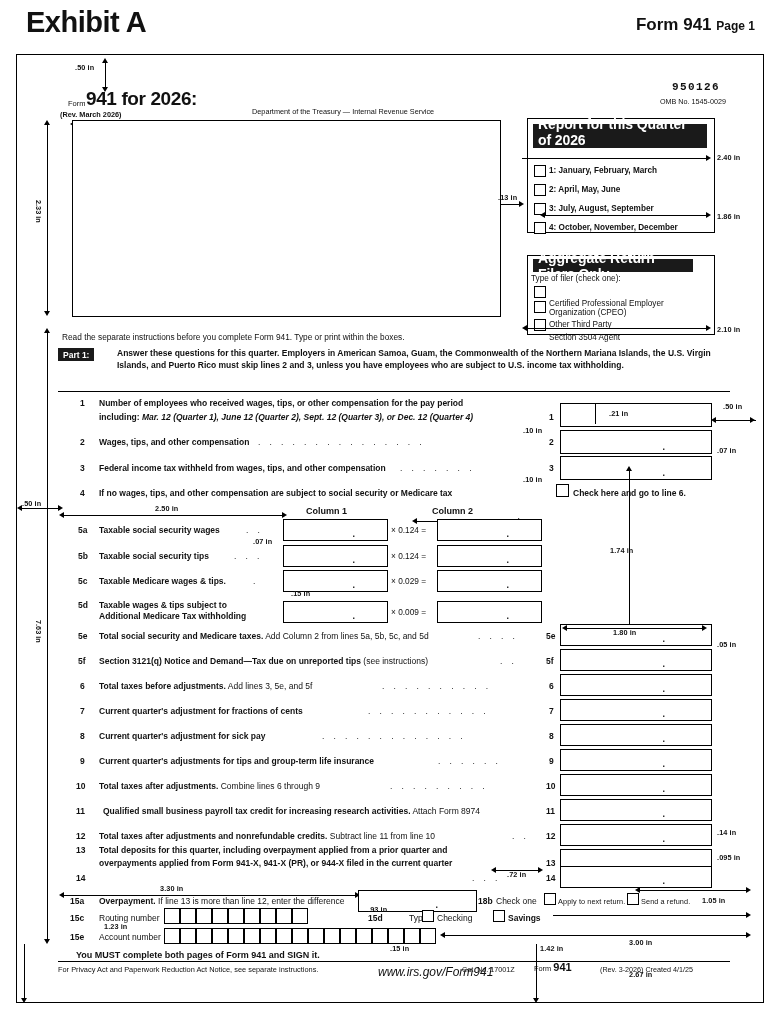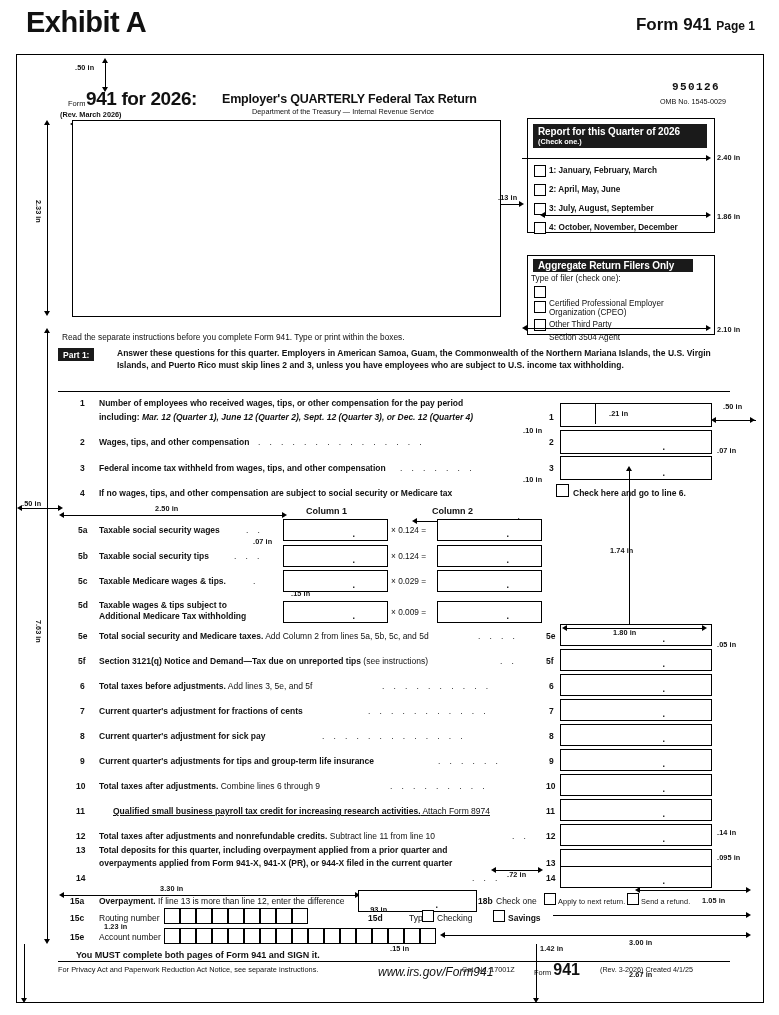--- a/index.html
+++ b/index.html
@@ -66,21 +66,21 @@
   .fbox{position:absolute;border:1.2px solid #000;background:#fff;}
   .cellbox{position:absolute;border:1.2px solid #000;width:15px;height:15px;background:#fff;}
 
   
   .panel{position:absolute;border:1.3px solid #000;background:#fff;}
   .panel-hd{
     position:absolute;background:#1a1a1a;color:#fff;font-weight:bold;
     display:flex;flex-direction:column;justify-content:center;
     padding:2px 5px;box-sizing:border-box;
   }
-  .panel-hd .h1{font-size:10px;letter-spacing:-0.1px;}
+  .panel-hd .h1{font-size:14px;letter-spacing:-0.1px;}
   .panel-hd .h2{font-size:7.3px;}
   .chk{position:absolute;border:1.3px solid #000;width:10px;height:10px;background:#fff;}
   .chklbl{position:absolute;font-size:8.2px;font-weight:bold;white-space:nowrap;}
   .chklbl-n{position:absolute;font-size:8.2px;white-space:nowrap;}
 
   
   .readline{position:absolute;left:62px;top:332px;font-size:8.3px;}
   .part-tag{
     position:absolute;left:58px;top:348px;background:#1a1a1a;color:#fff;
     font-size:8.5px;font-weight:bold;padding:1.5px 5px;
@@ -96,21 +96,21 @@
   .amt{position:absolute;border:1.3px solid #000;background:#fff;}
   .amt .dot{position:absolute;right:46px;bottom:3px;font-size:9px;font-weight:bold;line-height:5px;}
   .colhd{position:absolute;font-size:9px;font-weight:bold;}
   .mult{position:absolute;font-size:8.3px;}
 
   .foot-must{position:absolute;left:76px;top:950px;font-size:9px;font-weight:bold;}
   .foot-l{position:absolute;left:58px;top:965px;font-size:7.4px;}
   .foot-www{position:absolute;left:378px;top:965px;font-size:12px;font-style:italic;}
   .foot-cat{position:absolute;left:462px;top:965px;font-size:7.2px;}
   .foot-941{position:absolute;left:534px;top:961px;font-size:7.4px;}
-  .foot-941 b{font-size:16px;}
+  .foot-941 b{font-size:11px;}
   .foot-rev{position:absolute;left:600px;top:965px;font-size:7.2px;}
 </style>
 </head>
 <body>
 
 <div class="page">
 
   <div class="exhibit-title">Exhibit A</div>
   <div class="form-hdr">
     <span>Form 941</span>
@@ -120,21 +120,20 @@
   <div class="sheet"></div>
 
   <div class="dim" style="left:75px;top:63px;">.50 in</div>
   <div class="av" style="left:105px;top:62px;height:28px;"></div>
   <div class="arr arr-u" style="left:102px;top:58px;"></div>
   <div class="arr arr-d" style="left:102px;top:87px;"></div>
 
   <div class="t-form">Form</div>
   <div class="t-rev">(Rev. March 2026)</div>
   <div class="t-941">941 for 2026:</div>
-  <div class="t-sub">Employer's QUARTERLY Federal Tax Return</div>
   <div class="t-dept">Department of the Treasury — Internal Revenue Service</div>
   <div class="t-bar">950126</div>
   <div class="t-omb">OMB No. 1545-0029</div>
 
   <div class="ah" style="left:74px;top:124px;width:414px;"></div>
   <div class="arr arr-l" style="left:70px;top:121px;"></div>
   <div class="arr arr-r" style="left:486px;top:121px;"></div>
   <div class="dim" style="left:108px;top:128px;">5.00 in</div>
 
   <div class="lbl" style="left:78px;top:142px;">Employer identification number (EIN)</div>
@@ -443,21 +442,21 @@
 
   <div class="lnum" style="left:76px;top:781px;">10</div>
   <div class="ltxt" style="left:99px;top:781px;"><span>Total taxes after adjustments.</span><span class="lt"> Combine lines 6 through 9</span></div>
   <div class="leader" style="left:390px;top:781px;">. . . . . . . . .</div>
   <div class="lnum" style="left:546px;top:781px;">10</div>
   <div class="amt" style="left:560px;top:774px;width:150px;height:20px;">
       <span class="dot">.</span>
     </div>
 
   <div class="lnum" style="left:76px;top:806px;">11</div>
-  <div class="ltxt" style="left:113px;top:806px;text-decoration:underline;"><span>Qualified small business payroll tax credit for increasing research activities.</span><span class="lt"> Attach Form 8974</span></div>
+  <div class="ltxt" style="left:103px;top:806px;"><span>Qualified small business payroll tax credit for increasing research activities.</span><span class="lt"> Attach Form 8974</span></div>
   <div class="lnum" style="left:546px;top:806px;">11</div>
   <div class="amt" style="left:560px;top:799px;width:150px;height:20px;">
       <span class="dot">.</span>
     </div>
 
   <div class="lnum" style="left:76px;top:831px;">12</div>
   <div class="ltxt" style="left:99px;top:831px;"><span>Total taxes after adjustments and nonrefundable credits.</span><span class="lt"> Subtract line 11 from line 10</span></div>
   <div class="leader" style="left:512px;top:831px;">. .</div>
   <div class="lnum" style="left:546px;top:831px;">12</div>
   <div class="amt" style="left:560px;top:824px;width:150px;height:20px;">

